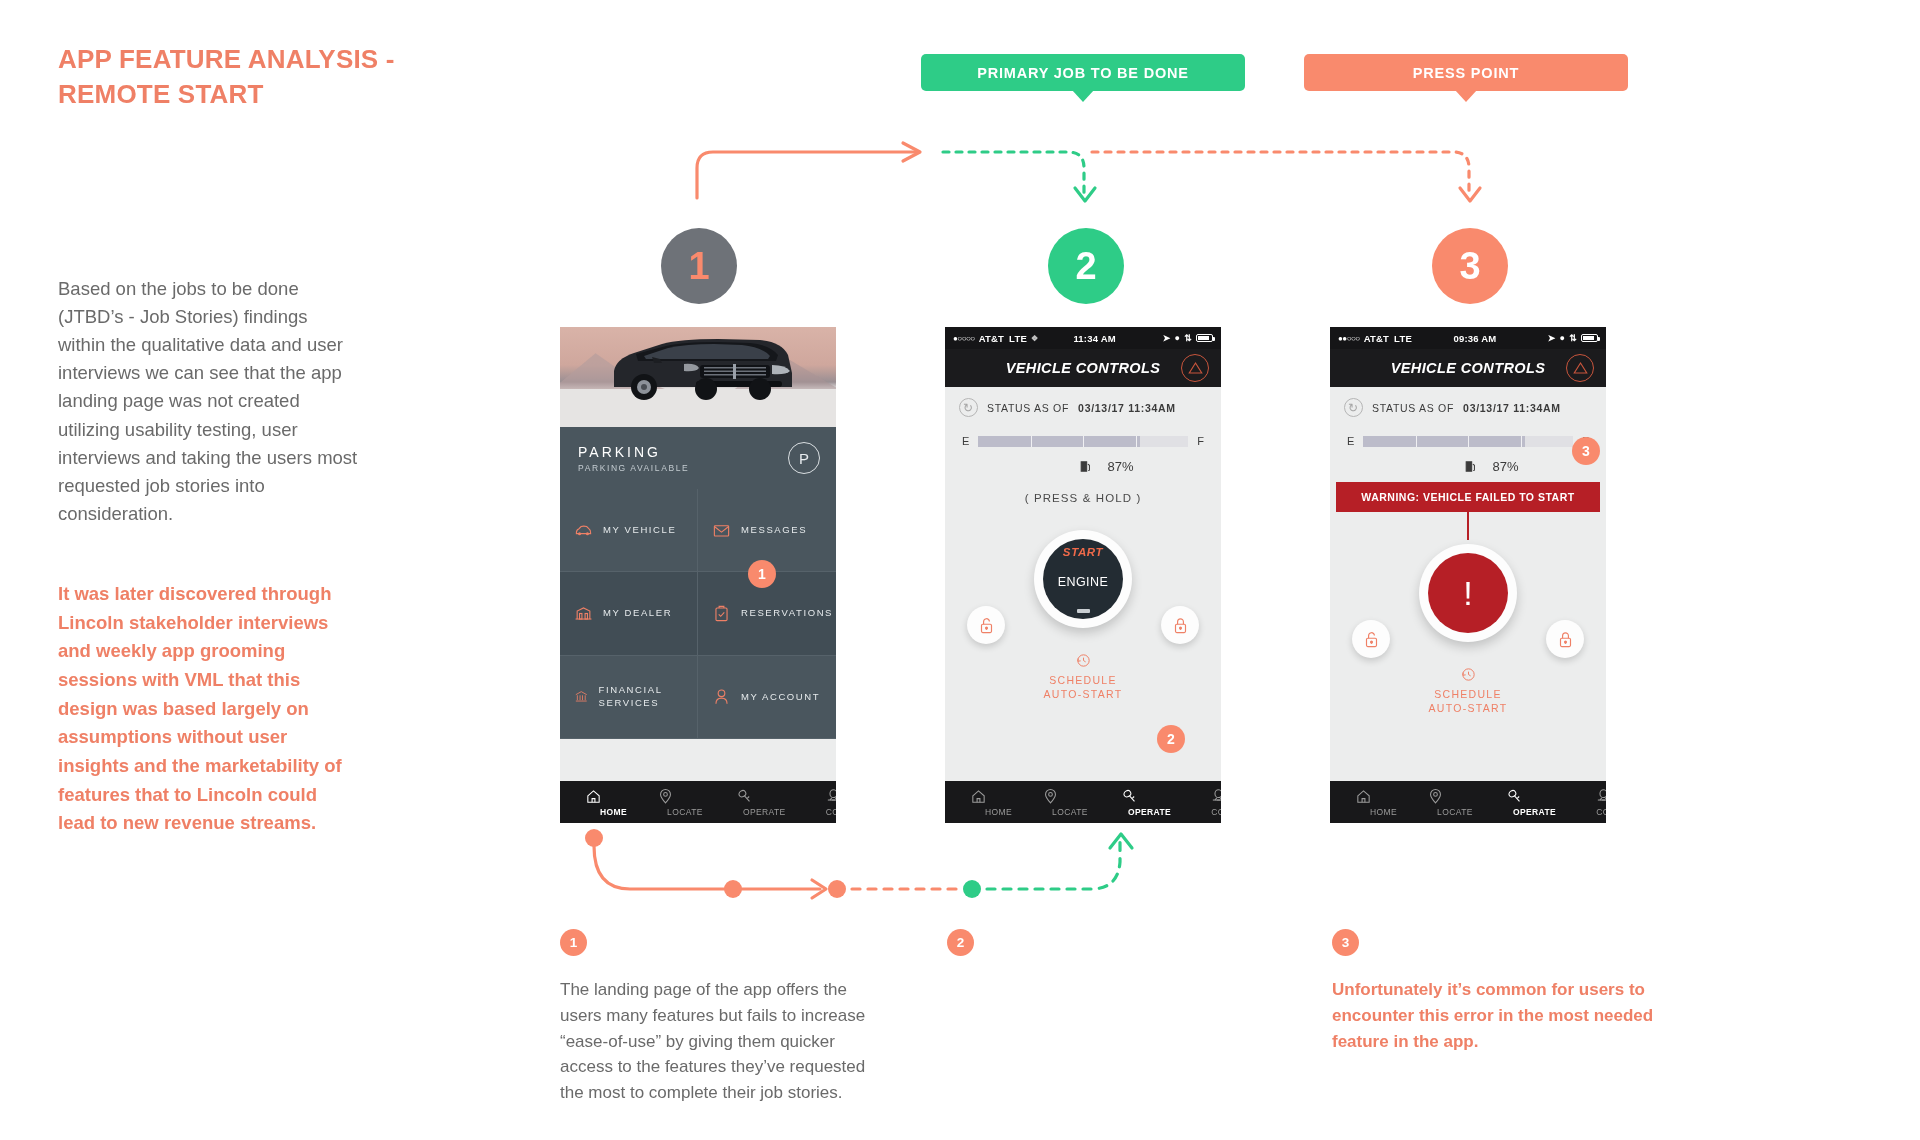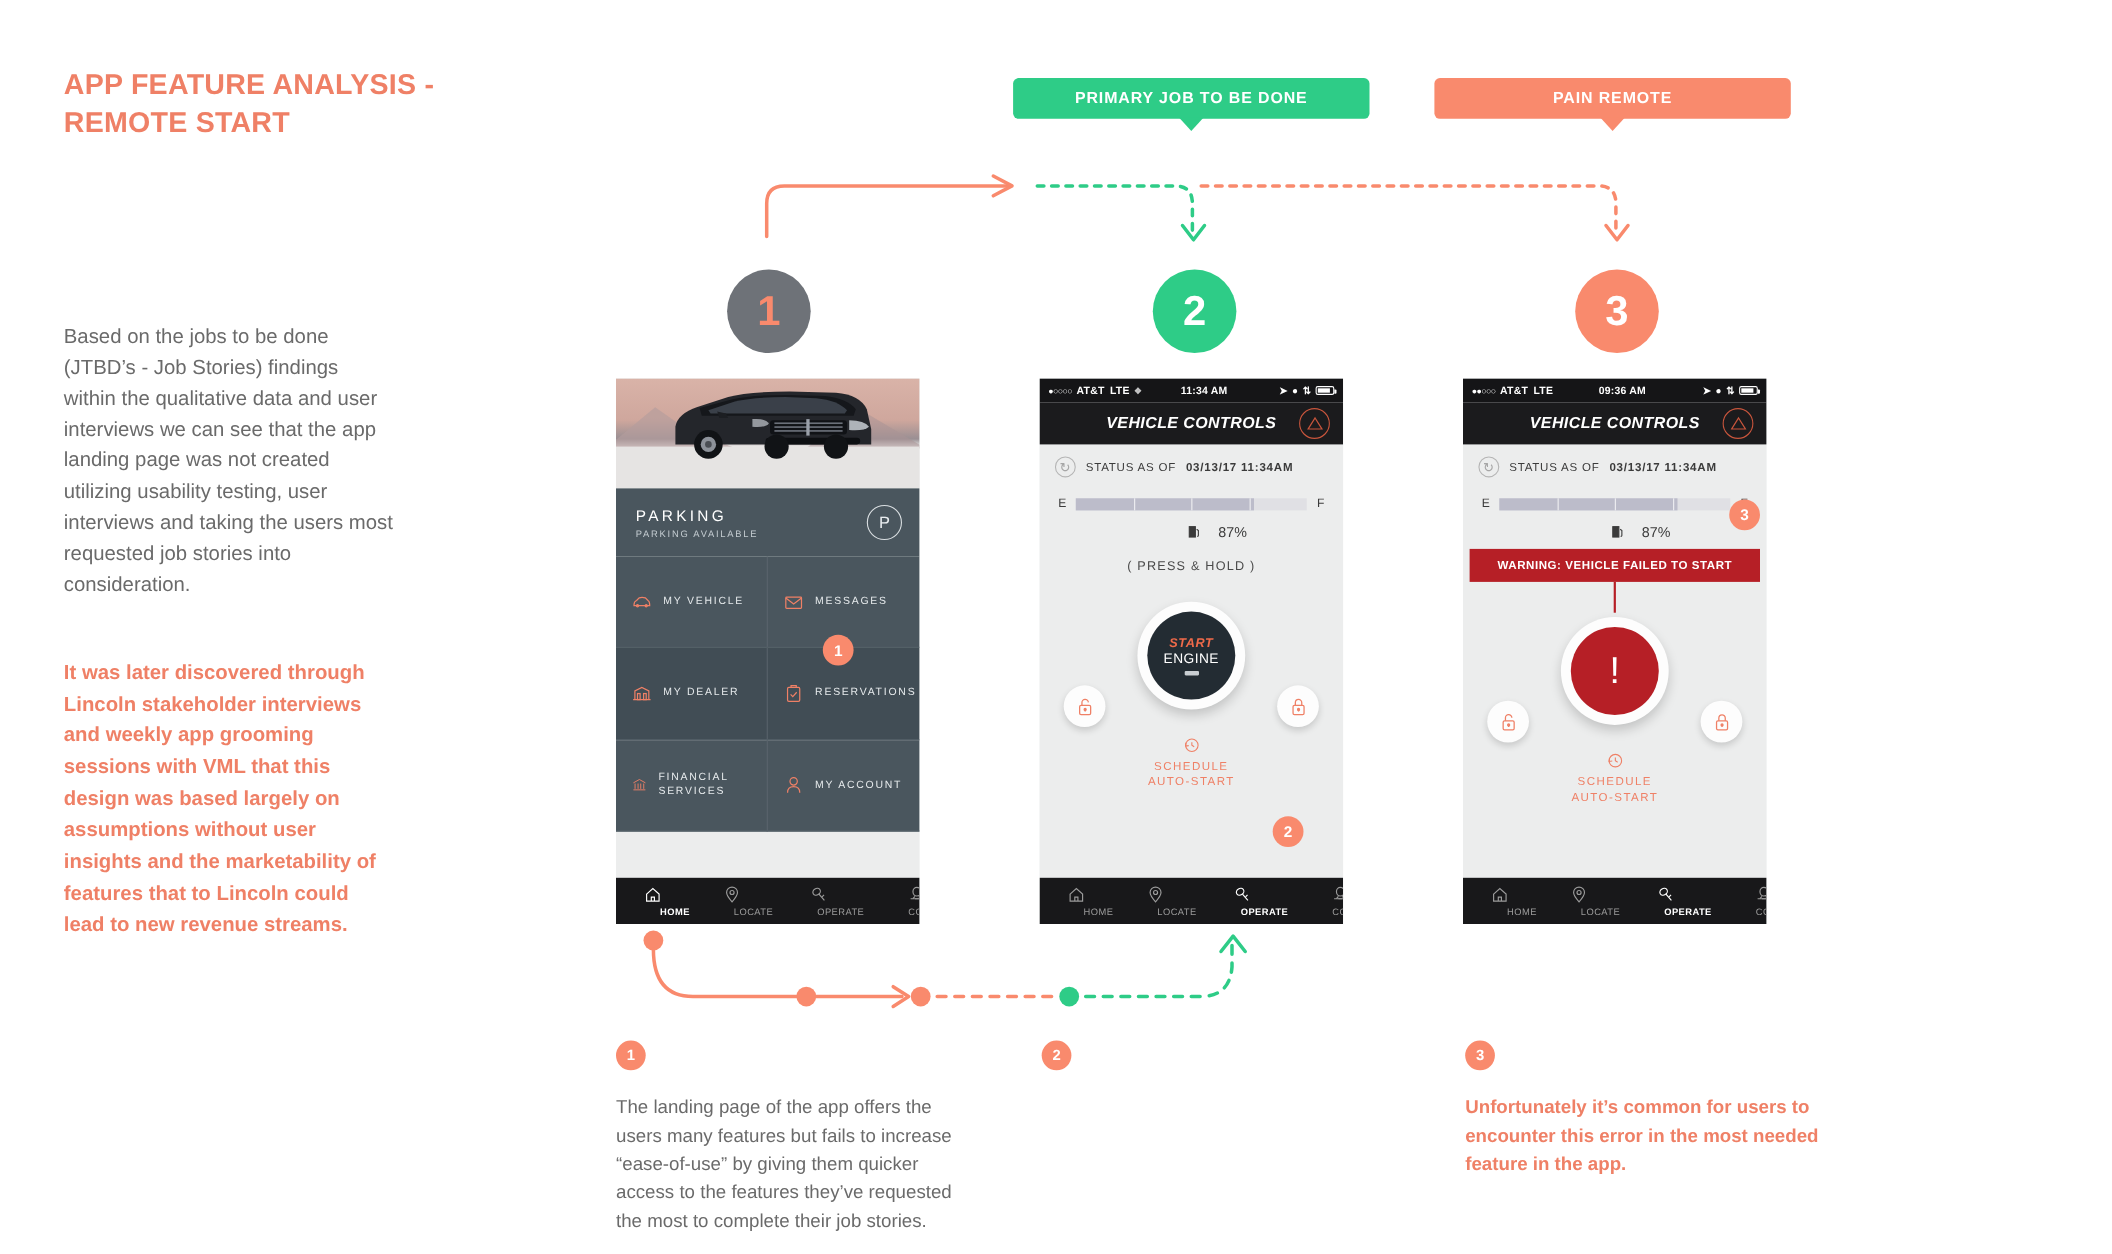--- a/index.html
+++ b/index.html
@@ -2,21 +2,21 @@
 <html><head>
 <meta charset="utf-8">
 <style>
   * { box-sizing: border-box; margin: 0; padding: 0; }
   html, body {
     width: 1920px; height: 1140px;
     background: #ffffff;
     font-family: "Liberation Sans", sans-serif;
     overflow: hidden;
   }
-  .page { position: relative; width: 1920px; height: 1111px; background: #fff; margin-top: 17px; }
+  .page { position: relative; width: 1920px; height: 1111px; background: #fff; }
 
   
   .title {
     position: absolute; left: 58px; top: 42px; width: 420px;
     font-size: 26px; font-weight: bold; line-height: 1.35;
     color: #ef8066; letter-spacing: .2px;
   }
   .intro {
     position: absolute; left: 58px; top: 275px; width: 300px;
     font-size: 18.5px; line-height: 1.52; color: #6a6a6a;
@@ -122,21 +122,21 @@
   .press-hold { text-align: center; margin-top: 18px; font-size: 11.5px;
                 color: #4a4a4a; letter-spacing: 1.1px; }
 
   
   .engine-wrap { display:flex; justify-content:center; margin-top: 26px; }
   .engine-ring { width: 98px; height: 98px; border-radius: 50%; background:#fdfdfd;
                  box-shadow: 0 5px 11px rgba(0,0,0,.18); display:flex;
                  align-items:center; justify-content:center; }
   .engine-btn { width: 80px; height: 80px; border-radius: 50%; background:#232c33;
                 display:flex; flex-direction:column; align-items:center;
-                justify-content:center; gap:1px; }
+                justify-content:center; gap:17px; }
   .engine-btn .e-start { color:#ef6a4a; font-size:11.5px; font-style:italic;
                          font-weight:bold; letter-spacing:.6px; }
   .engine-btn .e-engine { color:#fff; font-size:12.5px; letter-spacing:.4px; }
   .engine-btn .e-bar { width:13px; height:4px; background:#c9ced2; margin-top:3px;
                        border-radius:1px; }
   .engine-btn.error { background:#b61f26; }
   .engine-btn.error .bang { color:#fff; font-size:34px; font-weight:300;
                             line-height:1; }
 
   
@@ -222,21 +222,21 @@
 
   <div class="title">APP FEATURE ANALYSIS - REMOTE START</div>
   <div class="intro">Based on the jobs to be done (JTBD’s - Job Stories) findings within the qualitative data and user interviews we can see that the app landing page was not created utilizing usability testing, user interviews and taking the users most requested job stories into consideration.</div>
   <div class="discovery">It was later discovered through Lincoln stakeholder interviews and weekly app grooming sessions with VML that this design was based largely on assumptions without user insights and the marketability of features that to Lincoln could lead to new revenue streams.</div>
 
   <div class="banner" id="banner-jtbd">
     <span>PRIMARY JOB TO BE DONE</span>
     <span class="tail"></span>
   </div>
   <div class="banner" id="banner-pain">
-    <span>PAIN REMOTE</span>
+    <span>PRESS POINT</span>
     <span class="tail"></span>
   </div>
 
   <svg class="flow-svg" viewBox="0 0 1920 1140">
 
     <path d="M697,198 L697,168 Q697,152 713,152 L916,152" fill="none" stroke="#f98a6d" stroke-width="3.2" stroke-linecap="round"></path>
     <path d="M903,143 L920,152 L903,161" fill="none" stroke="#f98a6d" stroke-width="3.2" stroke-linecap="round" stroke-linejoin="round"></path>
 
     <path d="M943,152 L1068,152 Q1084,152 1084,168 L1084,196" fill="none" stroke="#2ecc87" stroke-width="3.2" stroke-dasharray="6 7" stroke-linecap="round"></path>
     <path d="M1075,188 L1085,201 L1095,188" fill="none" stroke="#2ecc87" stroke-width="3.2" stroke-linecap="round" stroke-linejoin="round"></path>

